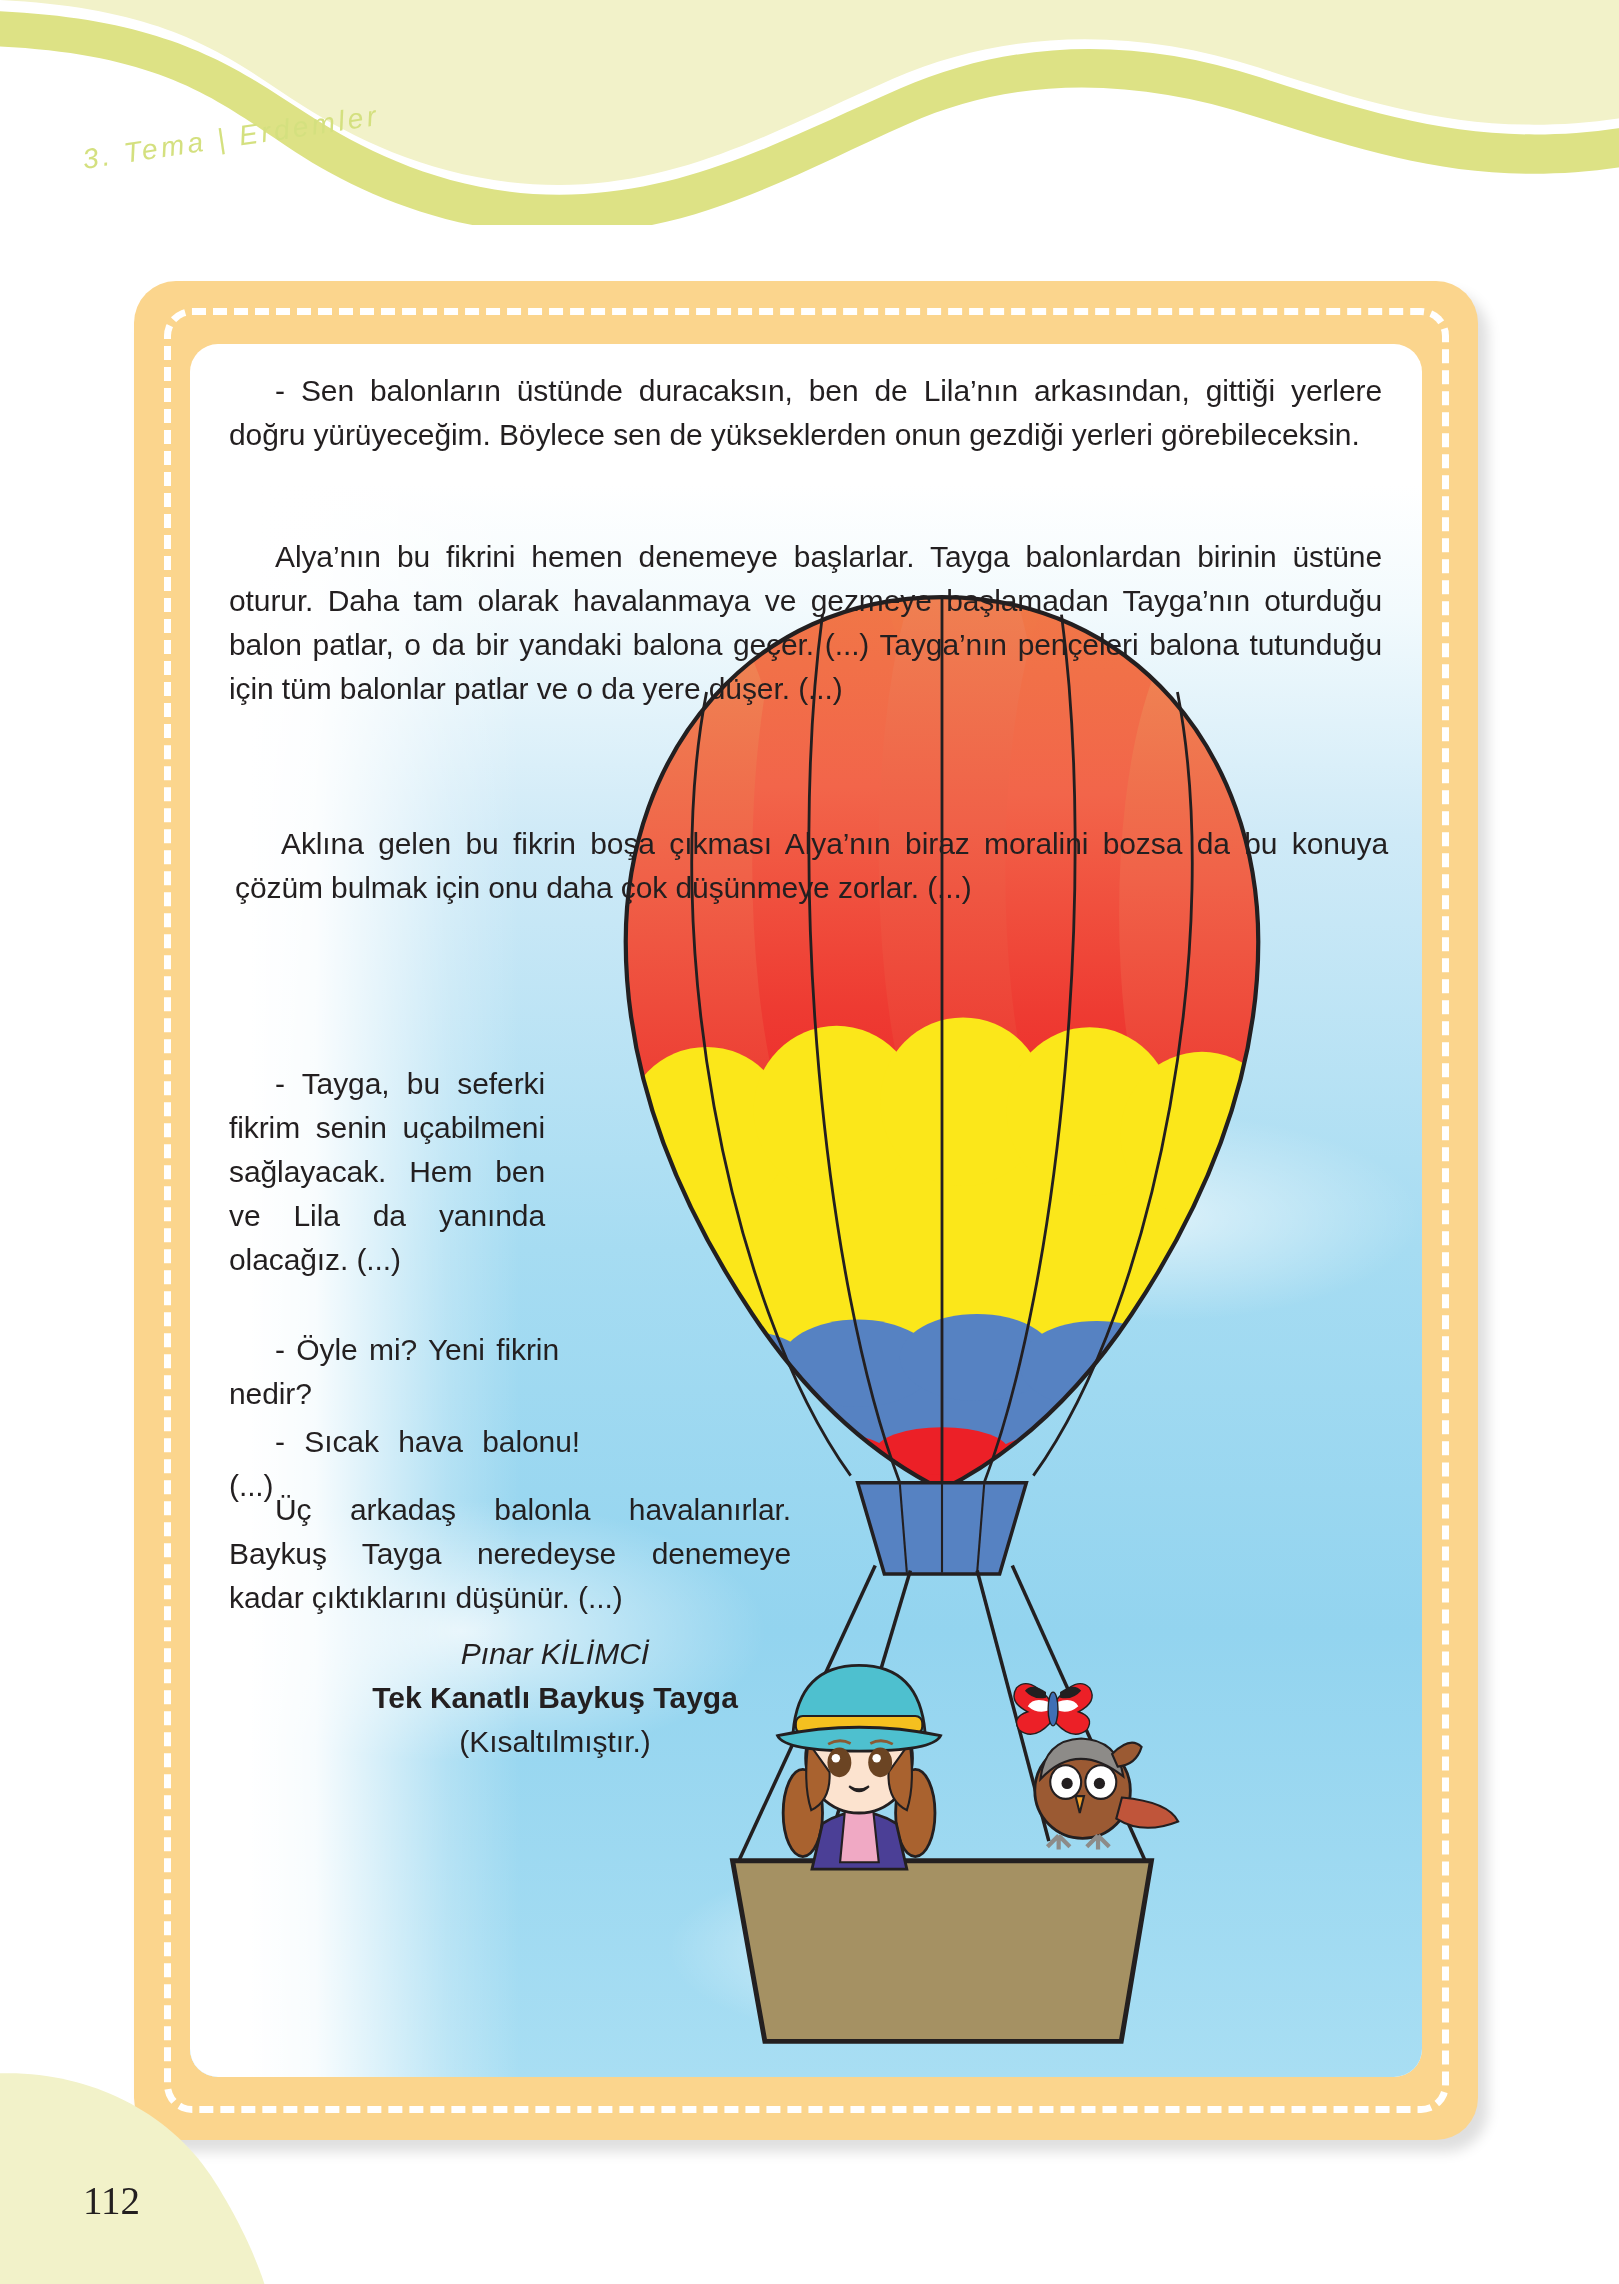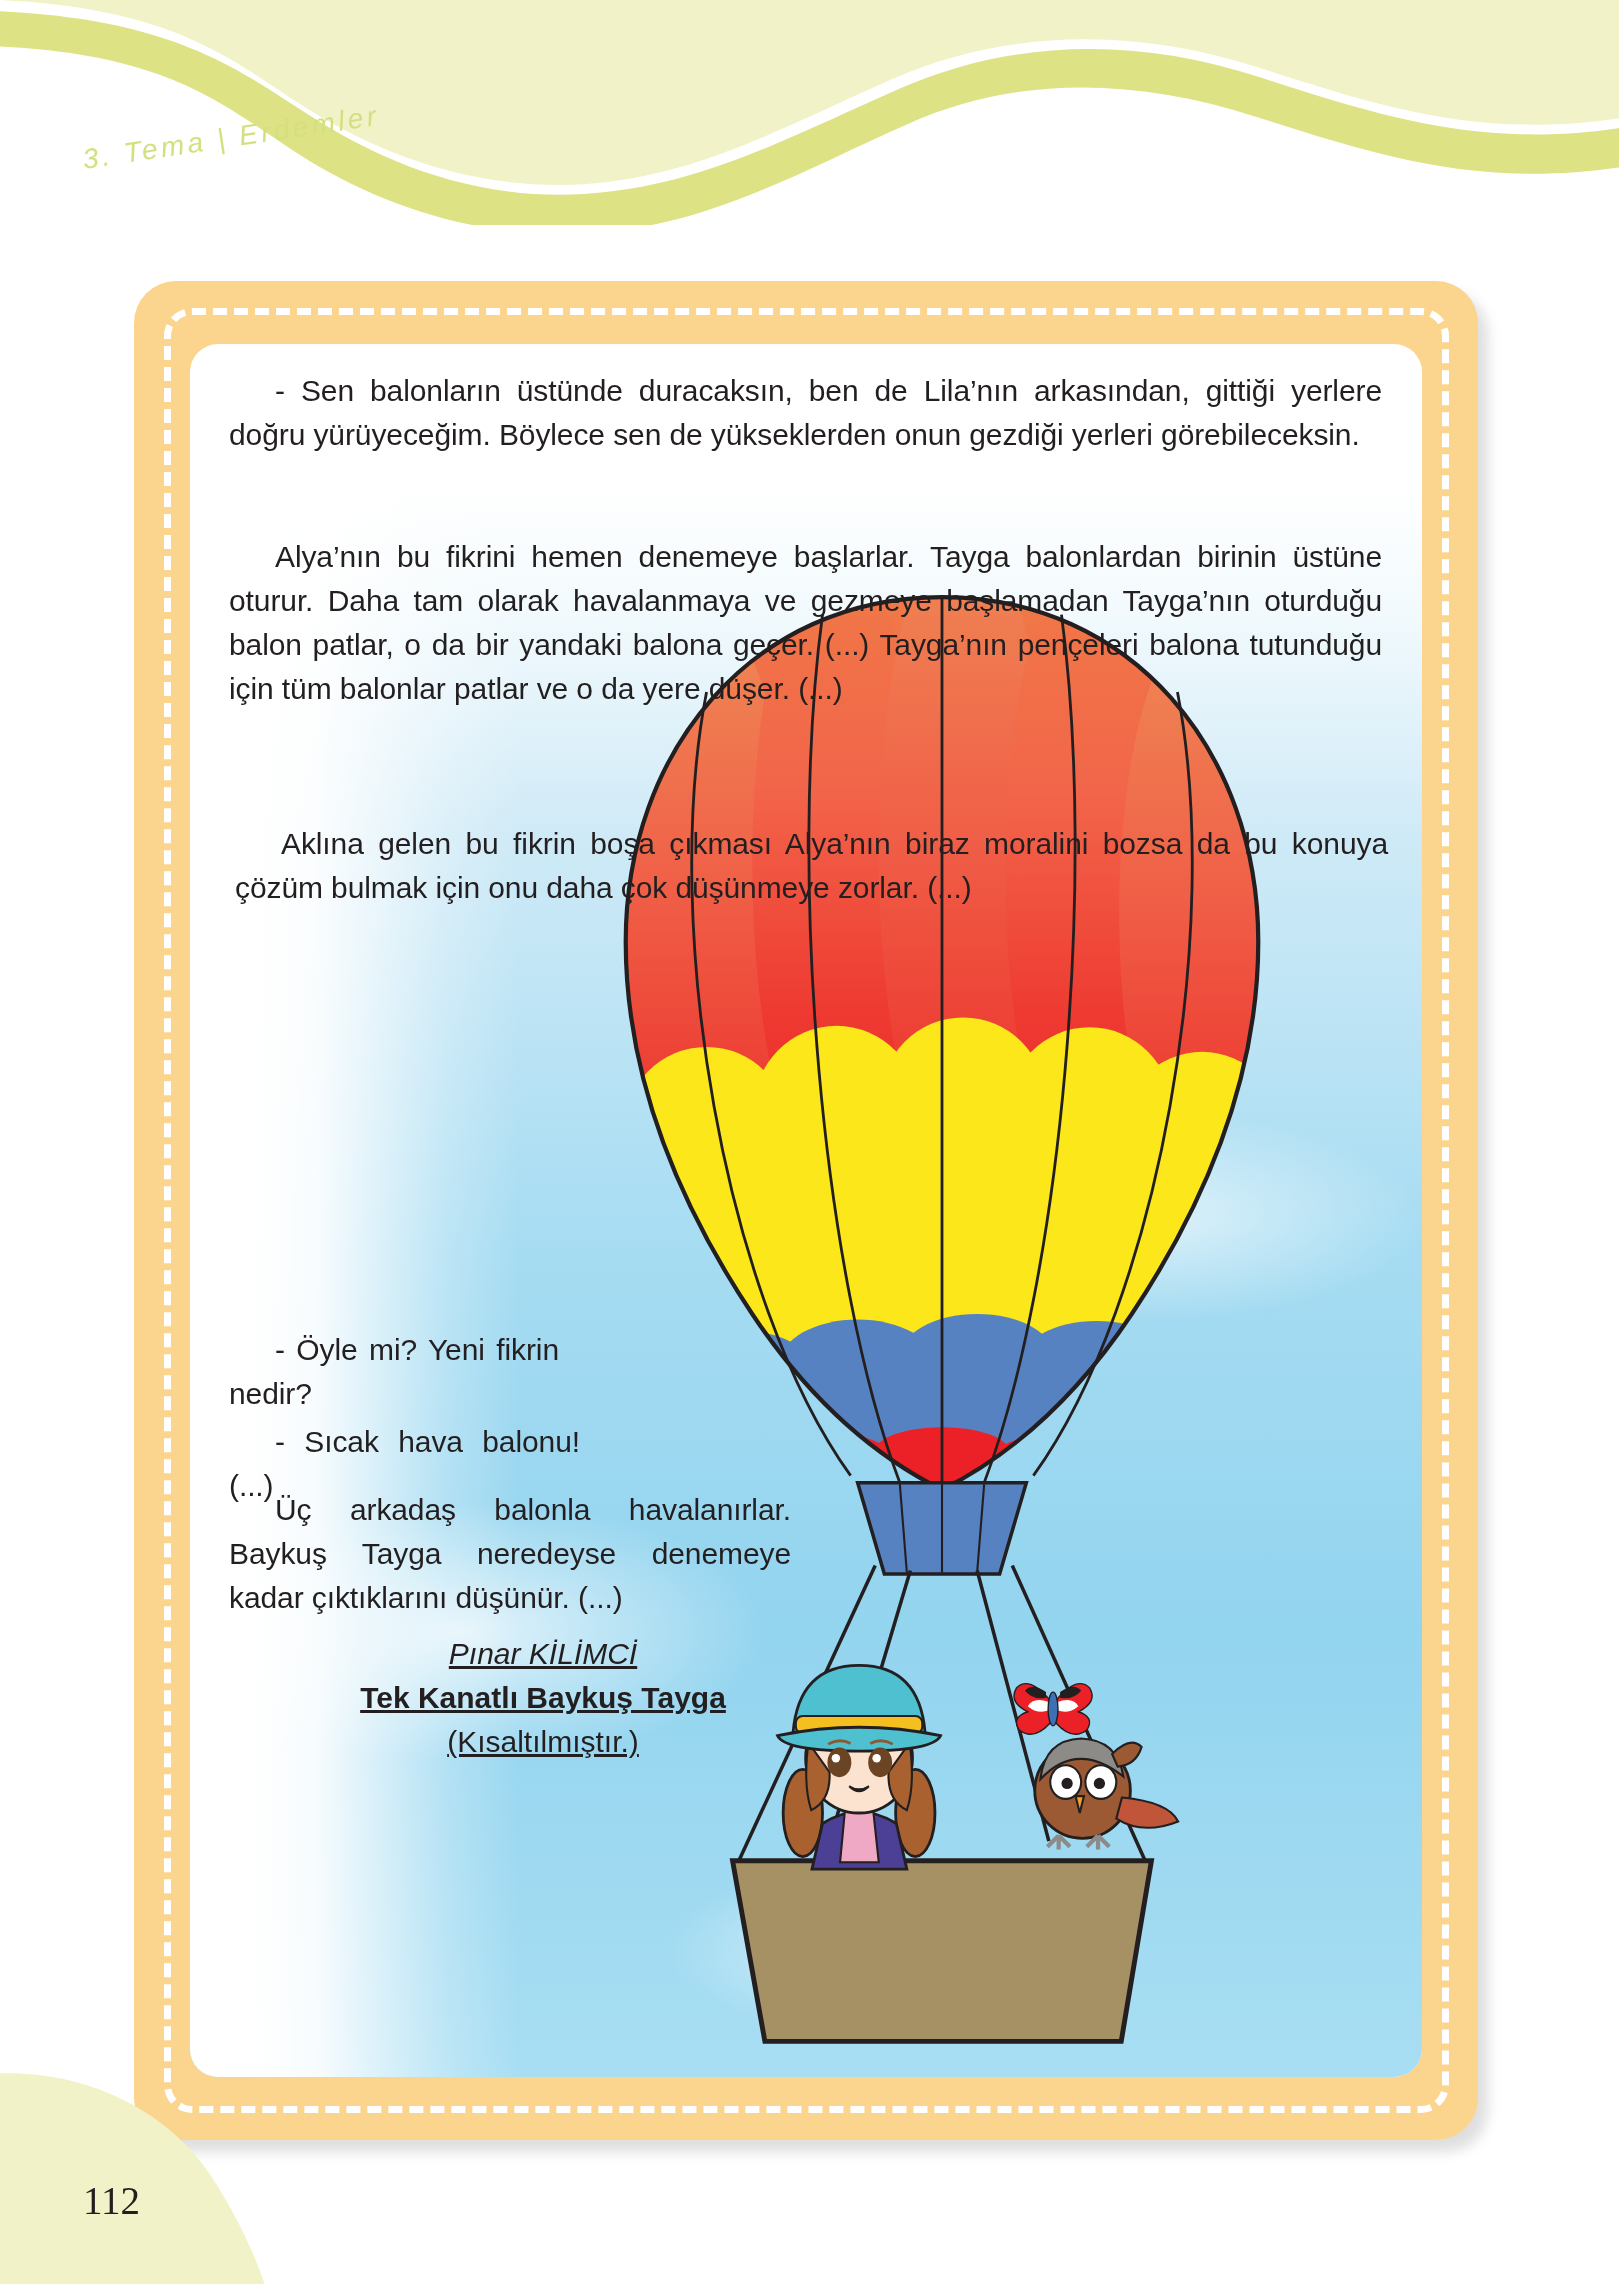--- a/index.html
+++ b/index.html
@@ -258,28 +258,29 @@
 
     <div class="text-layer">
 
       <p class="para" style="left:39px;top:25px;width:1153px;">- Sen balonların üstünde duracaksın, ben de Lila’nın arkasından, gittiği yerlere doğru yürüyeceğim. Böylece sen de yükseklerden onun gezdiği yerleri görebileceksin.</p>
 
       <p class="para" style="left:39px;top:191px;width:1153px;">Alya’nın bu fikrini hemen denemeye başlarlar. Tayga balonlardan birinin üstüne oturur. Daha tam olarak havalanmaya ve gezmeye başlamadan Tayga’nın oturduğu balon patlar, o da bir yandaki balona geçer. (...) Tayga’nın pençeleri balona tutunduğu için tüm balonlar patlar ve o da yere düşer. (...)</p>
 
       <p class="para" style="left:39px;top:478px;width:1153px;
          shape-outside:polygon(0 0,100% 0,100% 42px, 50% 42px, 50% 100%, 0 100%);margin-left:6px;">Aklına gelen bu fikrin boşa çıkması Alya’nın biraz moralini bozsa da bu konuya çözüm bulmak için onu daha çok düşünmeye zorlar. (...)</p>
 
+      <p class="para" style="left:39px;top:718px;width:316px;">- Tayga, bu seferki fikrim senin uçabilmeni sağlayacak. Hem ben ve Lila da yanında olacağız. (...)</p>
 
       <p class="para" style="left:39px;top:984px;width:330px;">- Öyle mi? Yeni fikrin nedir?</p>
 
       <p class="para" style="left:39px;top:1076px;width:351px;">- Sıcak hava balonu! (...)</p>
 
       <p class="para" style="left:39px;top:1144px;width:562px;">Üç arkadaş balonla havalanırlar. Baykuş Tayga neredeyse denemeye kadar çıktıklarını düşünür. (...)</p>
 
-      <div class="attrib" style="left:72px;top:1288px;width:562px;text-decoration:underline;">
+      <div class="attrib" style="left:84px;top:1288px;width:562px;">
         <div class="author">Pınar KİLİMCİ</div>
         <div class="work">Tek Kanatlı Baykuş Tayga</div>
         <div class="note">(Kısaltılmıştır.)</div>
       </div>
     </div>
 
   </div>
 </div>
 
 <div class="bottom-wave-wrap">

